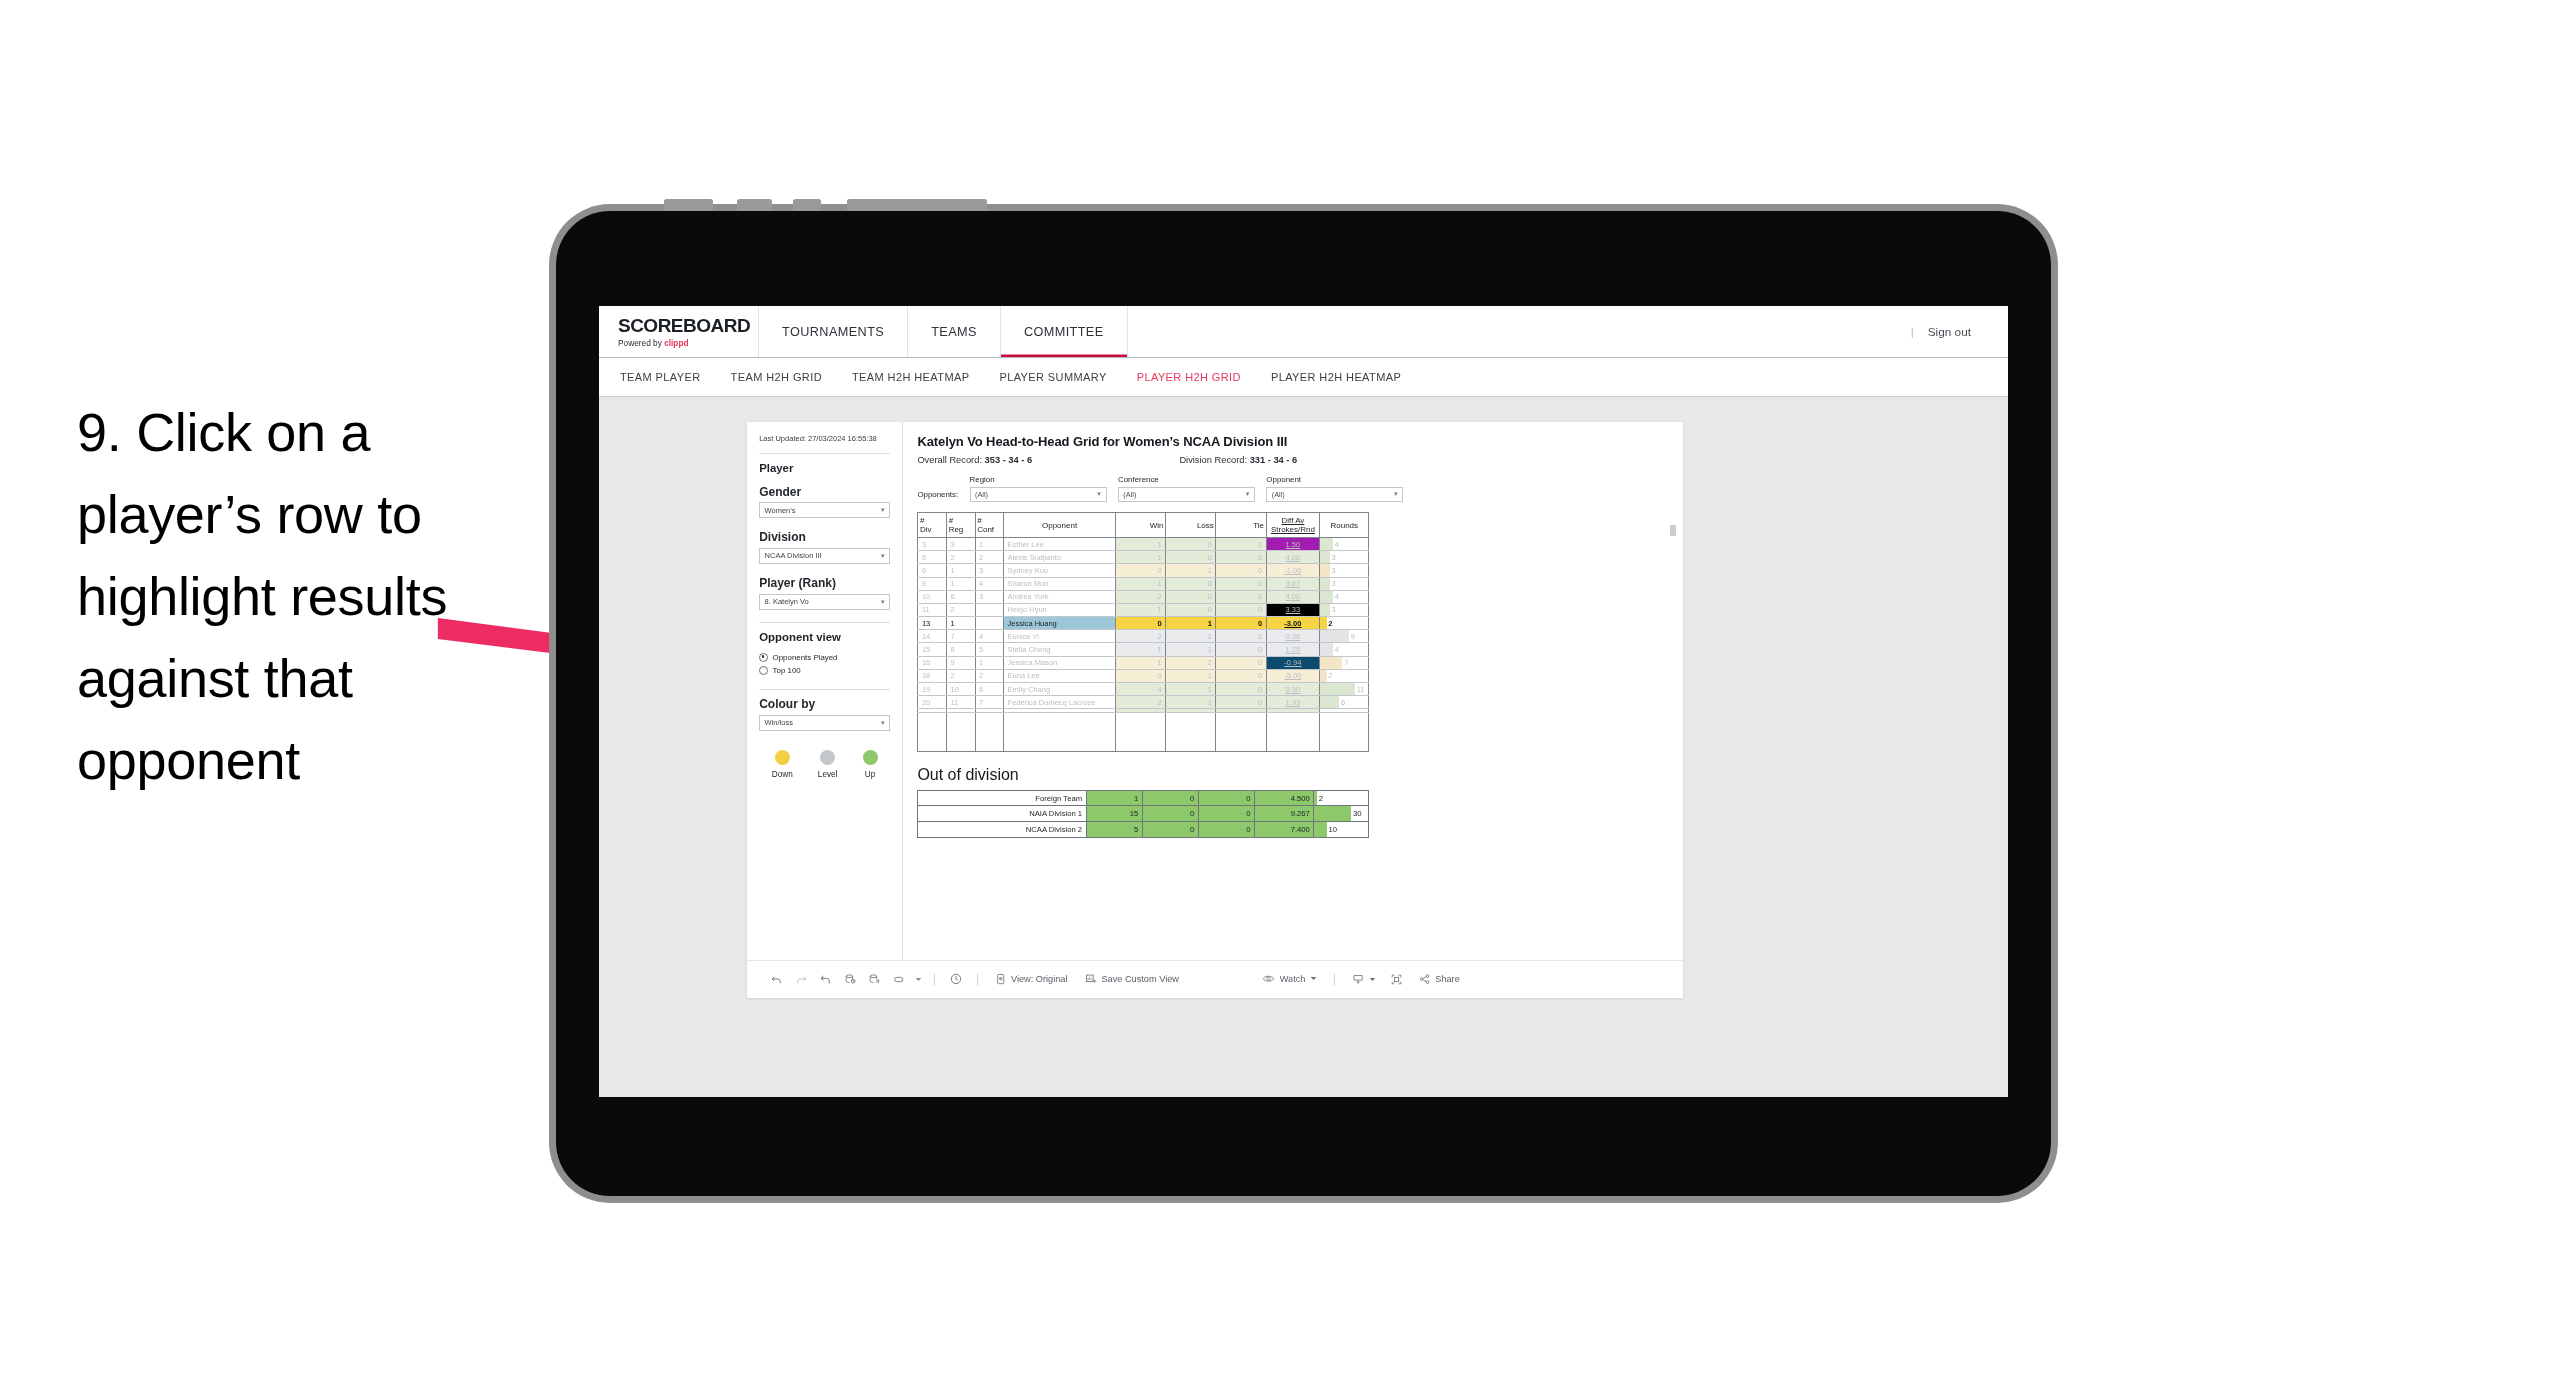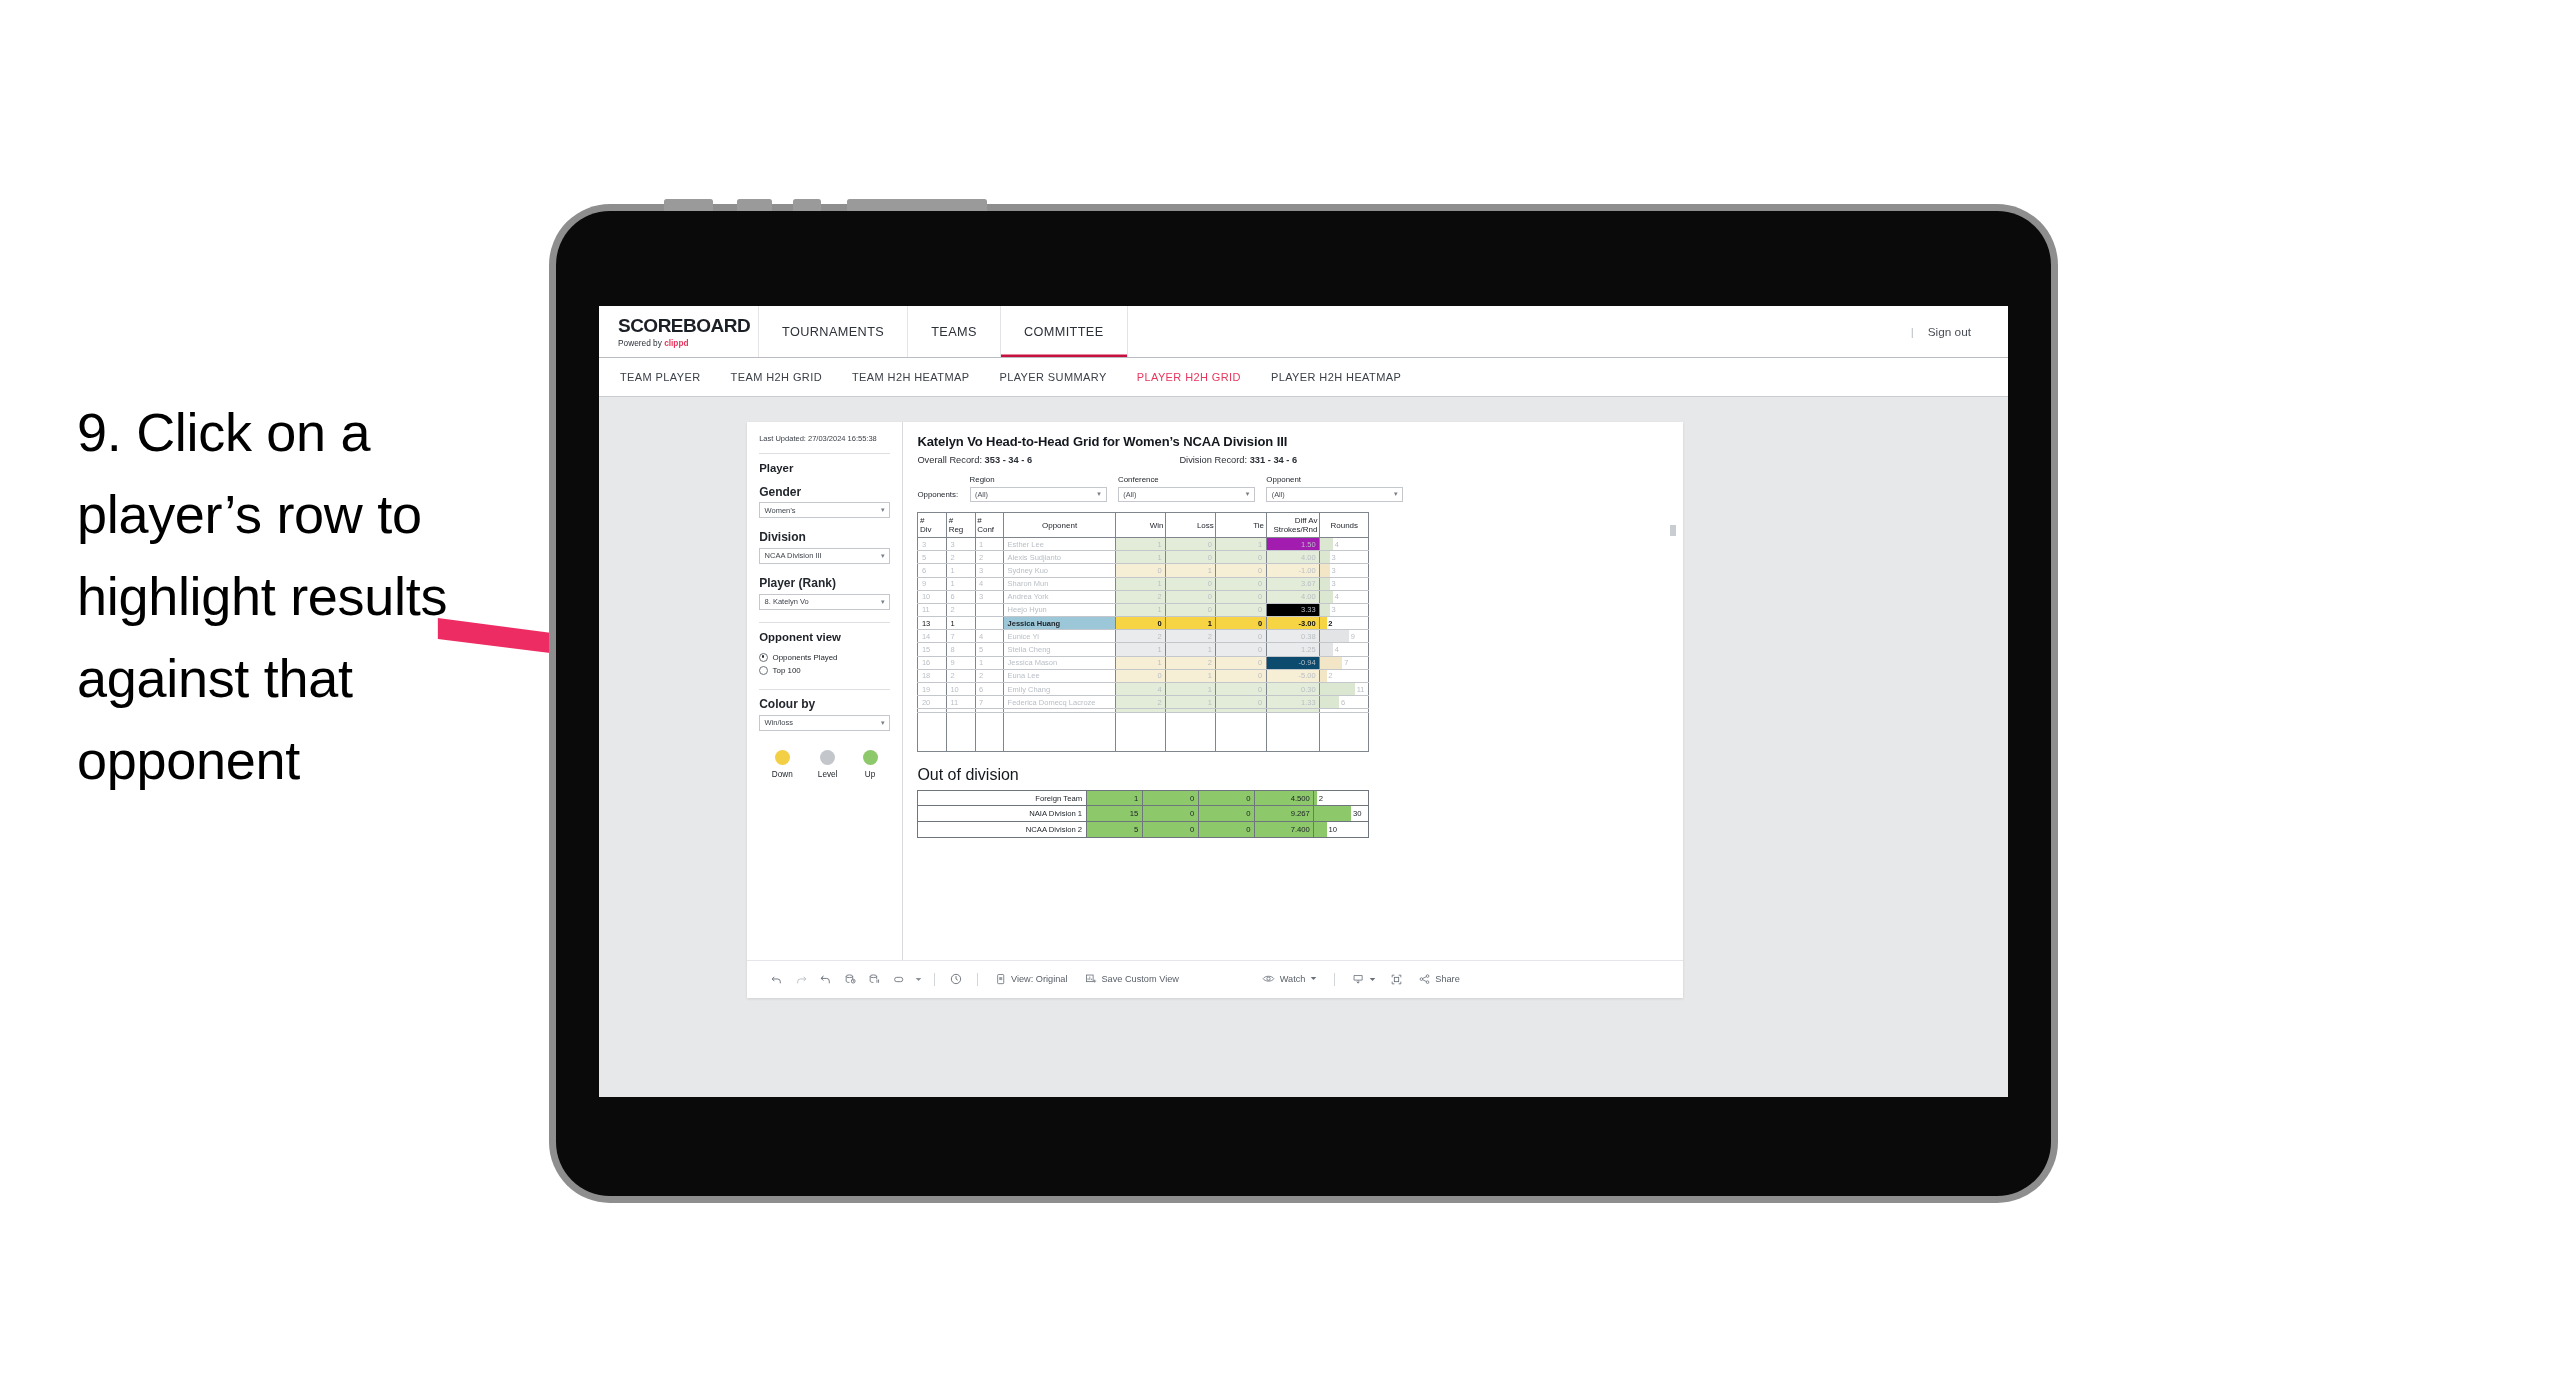--- a/index.html
+++ b/index.html
@@ -106,24 +106,24 @@
   #gridwrap{margin-top:10.5px;position:relative;}
   table.grid{border-collapse:collapse;table-layout:fixed;width:452px;font-size:7.5px;color:#23272e;}
   table.grid th{border:0.9px solid #7f858c;font-weight:400;font-size:8px;color:#23272e;
                 padding:2.6px 1.7px;line-height:1.15;background:#fff;vertical-align:middle;}
   table.grid td{border-left:0.9px solid #7f858c;border-right:0.9px solid #7f858c;
                 border-bottom:0.9px solid #c3c7cb;padding:1.3px 3.5px;height:9.6px;white-space:nowrap;
                 overflow:hidden;text-overflow:ellipsis;}
   .c-div,.c-reg,.c-conf{width:22px;text-align:left;}
   .c-opp{width:99px;}
   .c-num{width:42px;text-align:right;}
-  .c-diff{width:45px;text-align:right;}
+  .c-diff{width:45px;text-align:center;text-decoration:underline;}
   .c-rnd{width:41px;text-align:left;position:relative;padding-left:2.6px;}
   tr.rowsel td{background:#f7d443 !important;color:#111 !important;font-weight:700;}
-  tr.rowsel td.c-opp{background:#9cc7d8 !important;font-weight:700;color:#1c2026 !important;}
+  tr.rowsel td.c-opp{background:#9cc7d8 !important;font-weight:400;color:#1c2026 !important;}
   tr.rowsel td.c-div,tr.rowsel td.c-reg,tr.rowsel td.c-conf{background:#fff !important;font-weight:400;}
   tr.rowsel td.c-rnd{background:#fff !important;}
   .bar{position:absolute;left:0;top:0;bottom:0;}
   .rndv{position:relative;z-index:2;}
   tbody tr.dim td{color:#b9bfc5;}
   #blankrow td{height:35px;border-bottom:0.9px solid #7f858c;background:#fff;}
   #vscroll{position:absolute;right:-8.7px;top:13px;width:6.1px;height:10.5px;background:#c9ccd0;}
 
   
   #ood-title{font-size:16px;color:#14181e;margin:14px 0 6.1px 0;}

